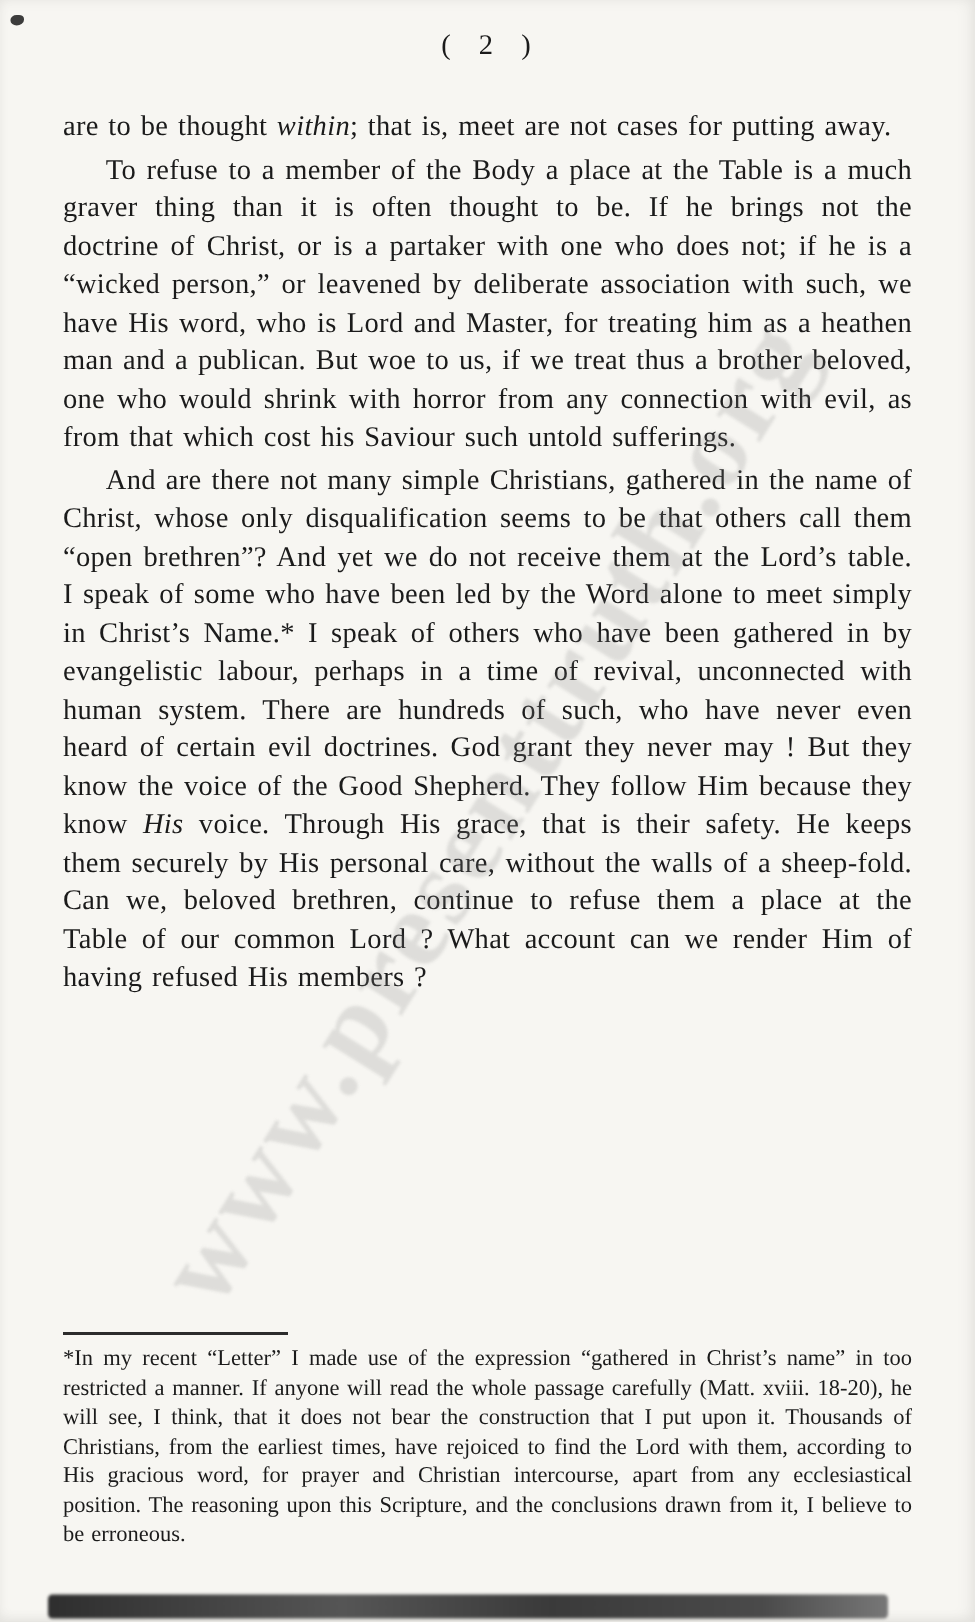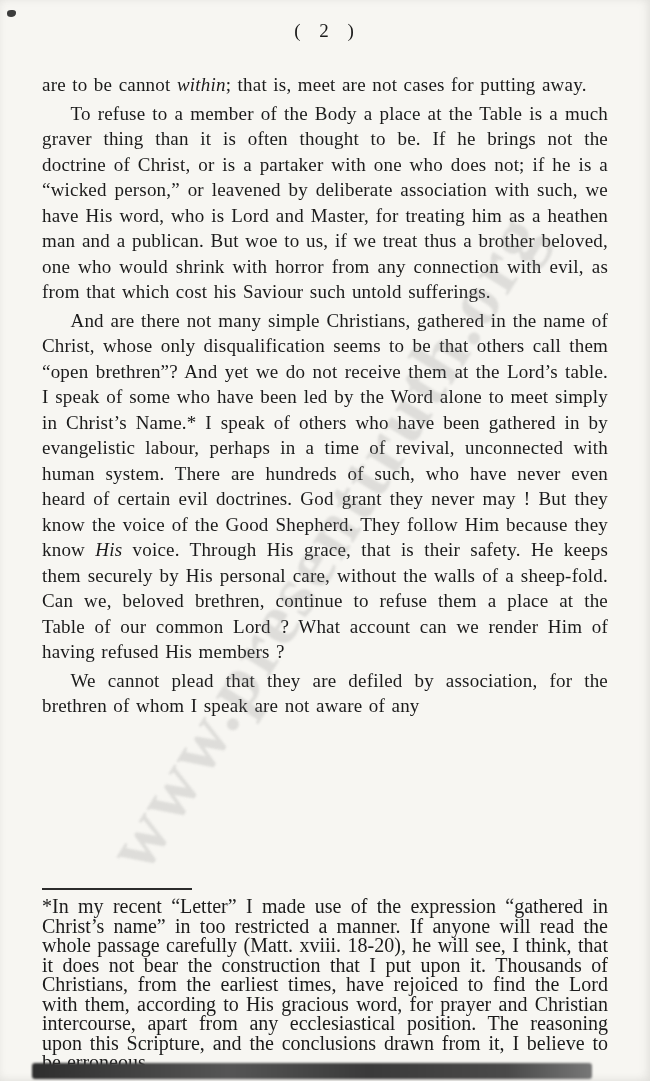--- a/index.html
+++ b/index.html
@@ -68,21 +68,21 @@
     z-index: 2;
   }
   .footnote-rule {
     width: 150px;
     height: 2px;
     background: #2c2c2c;
     margin-bottom: 7px;
   }
   .footnote-text {
     margin: 0;
-    font-size: 20px;
+    font-size: 15px;
     line-height: 19.5px;
     text-align: justify;
     word-spacing: 1px;
   }
   .bottom-artifact {
     position: absolute;
     left: 32px;
     right: 58px;
     bottom: 2px;
     height: 16px;
@@ -109,30 +109,29 @@
 
   <div class="watermark">www.presenttruth.org</div>
 
   <div class="corner-speck"></div>
 
   <div class="page-number">( 2 )</div>
 
   <div class="body-text">
 
     <p>
-      <span>are to be cannot </span><i>within</i><span>; that is, meet are not cases for putting away.</span>
+      <span>are to be thought </span><i>within</i><span>; that is, meet are not cases for putting away.</span>
     </p>
 
     <p class="indent">To refuse to a member of the Body a place at the Table is a much graver thing than it is often thought to be.  If he brings not the doctrine of Christ, or is a partaker with one who does not; if he is a “wicked person,” or leavened by deliberate association with such, we have His word, who is Lord and Master, for treating him as a heathen man and a publican.  But woe to us, if we treat thus a brother beloved, one who would shrink with horror from any connection with evil, as from that which cost his Saviour such untold sufferings.</p>
 
     <p class="indent">
       <span>And are there not many simple Christians, gathered in the name of Christ, whose only disqualification seems to be that others call them “open brethren”?  And yet we do not receive them at the Lord’s table.  I speak of some who have been led by the Word alone to meet simply in Christ’s Name.*  I speak of others who have been gathered in by evangelistic labour, perhaps in a time of revival, unconnected with human system.  There are hundreds of such, who have never even heard of certain evil doctrines.  God grant they never may !  But they know the voice of the Good Shepherd.  They follow Him because they know </span><i>His</i><span> voice.  Through His grace, that is their safety.  He keeps them securely by His personal care, without the walls of a sheep-fold.  Can we, beloved brethren, continue to refuse them a place at the Table of our common Lord ?  What account can we render Him of having refused His members ?</span>
     </p>
 
-    <p class="indent">We cannot plead that they are defiled by association, for the brethren of whom I speak are not aware of any</p>
 
   </div>
 
   <div class="footnote">
     <div class="footnote-rule"></div>
     <p class="footnote-text">*In my recent “Letter” I made use of the expression “gathered in Christ’s name” in too restricted a manner.  If anyone will read the whole passage carefully (Matt. xviii. 18-20), he will see, I think, that it does not bear the construction that I put upon it.  Thousands of Christians, from the earliest times, have rejoiced to find the Lord with them, according to His gracious word, for prayer and Christian intercourse, apart from any ecclesiastical position.  The reasoning upon this Scripture, and the conclusions drawn from it, I believe to be erroneous.</p>
   </div>
 
   <div class="bottom-artifact"></div>
 

